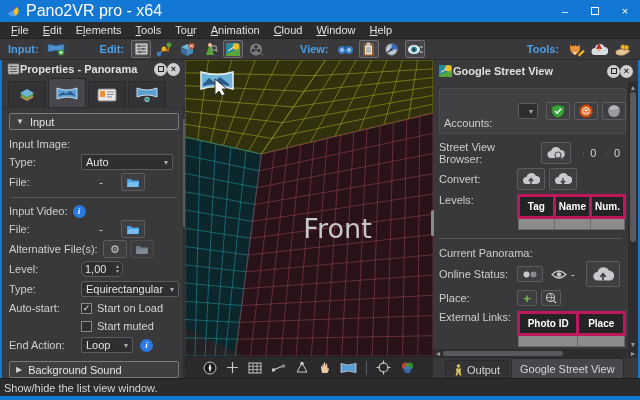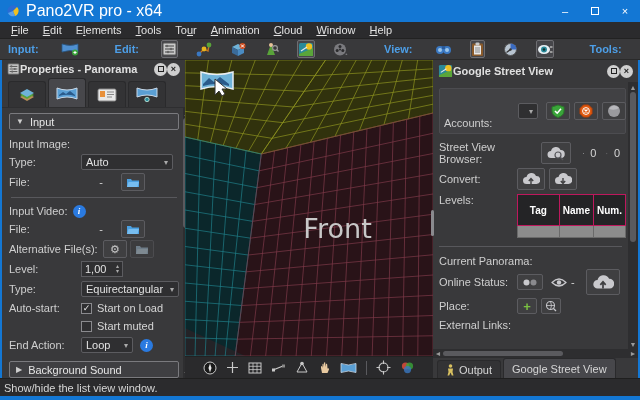--- a/index.html
+++ b/index.html
@@ -14,21 +14,21 @@
   .win-btns { margin-left:auto; display:flex; height:100%; }
   .win-btn { width:30px; height:100%; display:flex; align-items:center; justify-content:center;
              color:#fff; font-size:11px; }
   .maxbox { width:8px; height:8px; border:1px solid #fff; display:inline-block; }
 
   .menubar { height:17px; background:#2b2b2d; display:flex; align-items:center; padding-left:4px;
              border-bottom:1px solid #222; }
   .menu-item { padding:1px 7px; color:#e2e2e2; }
 
   .toolbar { height:21px; background:#39393b; display:flex; align-items:center; padding:0 8px;
-             border-bottom:1px solid #2a2a2a; gap:18px; }
+             border-bottom:1px solid #2a2a2a; gap:3px; }
   .tb-label { color:#4d9fe8; font-weight:bold; margin-right:4px; }
   .tb-icon { width:20px; height:18px; display:flex; align-items:center; justify-content:center; }
   .tb-icon.toggled { background:#46464a; border:1px solid #6e6e72; border-radius:2px; } .tb-gap-m { width:28px; }
 
   
   .main { height:318px; display:flex; border-left:2px solid #1377d4; border-right:2px solid #1377d4;
           background:#1c1c1e; }
 
   .panel { background:#39393b; display:flex; flex-direction:column; }
   .panel-header { height:22px; display:flex; align-items:center; padding:0 5px;font-weight:bold; }
@@ -53,21 +53,21 @@
   .form-row .lbl { width:72px; color:#cfcfcf; flex:none; }
   .sect-lbl { min-height:16px; display:flex; align-items:center; gap:5px; color:#cfcfcf; margin-top:2px; }
   .dropdown { background:#2f2f31; border:1px solid #5c5c60; border-radius:2px; height:16px;
               display:flex; align-items:center; padding:0 4px; color:#e2e2e2; }
   .dropdown .arr { margin-left:auto; font-size:8px; color:#aaa; padding-left:6px; }
   .sq-btn { background:#3f3f41; border:1px solid #5c5c60; border-radius:2px; height:18px; min-width:24px;
             display:flex; align-items:center; justify-content:center; }
   .push-btn { background:#3f3f41; border:1px solid #6a6a6e; border-radius:2px; height:17px;
               padding:0 6px; color:#e6e6e6; display:flex; align-items:center; }
   .divider { border-top:1px solid #58585c; margin:5px 2px; }
-  .spin { background:#2f2f31; border:1px solid #5c5c60; border-radius:0; height:16px; width:42px;
+  .spin { background:#2f2f31; border:1px solid #5c5c60; border-radius:6px; height:16px; width:42px;
           display:flex; align-items:center; padding:0 3px; color:#e2e2e2; }
   .spin .arrs { margin-left:auto; display:flex; flex-direction:column; font-size:6px; line-height:5px; color:#aaa; }
   .checkbox { width:11px; height:11px; border:1px solid #8a8a8e; background:#2f2f31; display:flex;
               align-items:center; justify-content:center; font-size:9px; color:#e8e8e8; margin-right:5px; }
   .info-badge { width:13px; height:13px; border-radius:50%; background:#2a7ae0; color:#fff;
                 font-size:9px; font-weight:bold; display:flex; align-items:center; justify-content:center;
                 font-family:"Liberation Serif", serif; font-style:italic; }
 
   
   .vscroll { width:10px; background:#2e2e30; display:flex; flex-direction:column; align-items:center; }
@@ -91,24 +91,24 @@
   .right-panel { width:205px; }
   .right-body { flex:1; display:flex; min-height:0; }
   .right-content { flex:1; padding:4px 2px 0 6px; overflow:hidden; }
   .r-row { display:flex; align-items:center; min-height:26px; gap:4px; }
   .r-row .lbl { width:74px; flex:none; color:#cfcfcf; }
   .group-box { background:#414144; border:1px solid #4c4c50; border-radius:2px; padding:4px 4px;
                display:flex; align-items:center; gap:4px; margin:2px 0 6px 0; }
   .group-box .lbl { width:70px; flex:none; color:#cfcfcf;margin-top:24px; }
   .count { color:#d6d6d6; margin:0 6px 0 2px; }
   .mini-table { border:1px solid #555; border-collapse:collapse; font-size:10px; }
-  .mini-table th { background:#242426; color:#fff; font-weight:bold; border:1px solid #be185d;
-                   padding:0 3px; height:31px; }
+  .mini-table th { background:#242426; color:#fff; font-weight:bold; border:3px solid #be185d;
+                   padding:0 3px; height:22px; }
   .mini-table td { background:#8c8c8c; border:1px solid #6a6a6a; height:12px; padding:0; }
-  .tabs-bottom { height:20px; display:flex; align-items:flex-end; gap:2px; padding-left:4px;
+  .tabs-bottom { height:20px; display:flex; align-items:flex-end; gap:2px; padding-left:12px;
                  background:#39393b; }
   .btab { height:18px; display:flex; align-items:center; gap:4px; padding:0 8px; background:#333335;
           border:1px solid #2a2a2c; border-bottom:none; border-radius:3px 3px 0 0; color:#d6d6d6; }
   .btab.selected { background:#47474b; height:20px; }
 
   
   .statusbar { height:18px; background:#2b2b2d; display:flex; align-items:center; padding:0 8px 0 4px;
                border-top:1px solid #1f1f1f; }
   .statusbar .license { margin-left:auto; }
   .bottom-edge { height:4px; background:#1377d4; }
@@ -704,20 +704,32 @@
           <span class="sq-btn" style="min-width:20px;height:16px">
             <svg width="12" height="12" viewBox="0 0 12 12">
               <circle cx="5.5" cy="5.5" r="4" fill="none" stroke="#c9c9cd" stroke-width="1.1"></circle>
               <path d="M5.5 1.5 Q7.5 5.5 5.5 9.5 M1.5 5.5 H9.5" stroke="#c9c9cd" stroke-width="0.8" fill="none"></path>
               <line x1="8.5" y1="8.5" x2="11" y2="11" stroke="#c9c9cd" stroke-width="1.3"></line>
             </svg>
           </span>
         </div>
         <div class="r-row" style="align-items:flex-start;padding-top:2px">
           <span class="lbl">External Links:</span>
+          <table class="mini-table">
+            <tbody>
+                <tr>
+              <th style="width:70px">Photo ID</th>
+              <th style="width:52px">Place</th>
+            </tr>
+            <tr>
+                  <td></td>
+                  <td></td>
+                </tr>
+          </tbody>
+            </table>
         </div>
       </div>
       <div class="vscroll">
         <span class="sb-arrow">▲</span>
         <span class="sb-thumb" style="height:150px"></span>
         <span style="flex:1"></span>
         <span class="sb-arrow">▼</span>
       </div>
     </div>
     <div class="hscroll">

